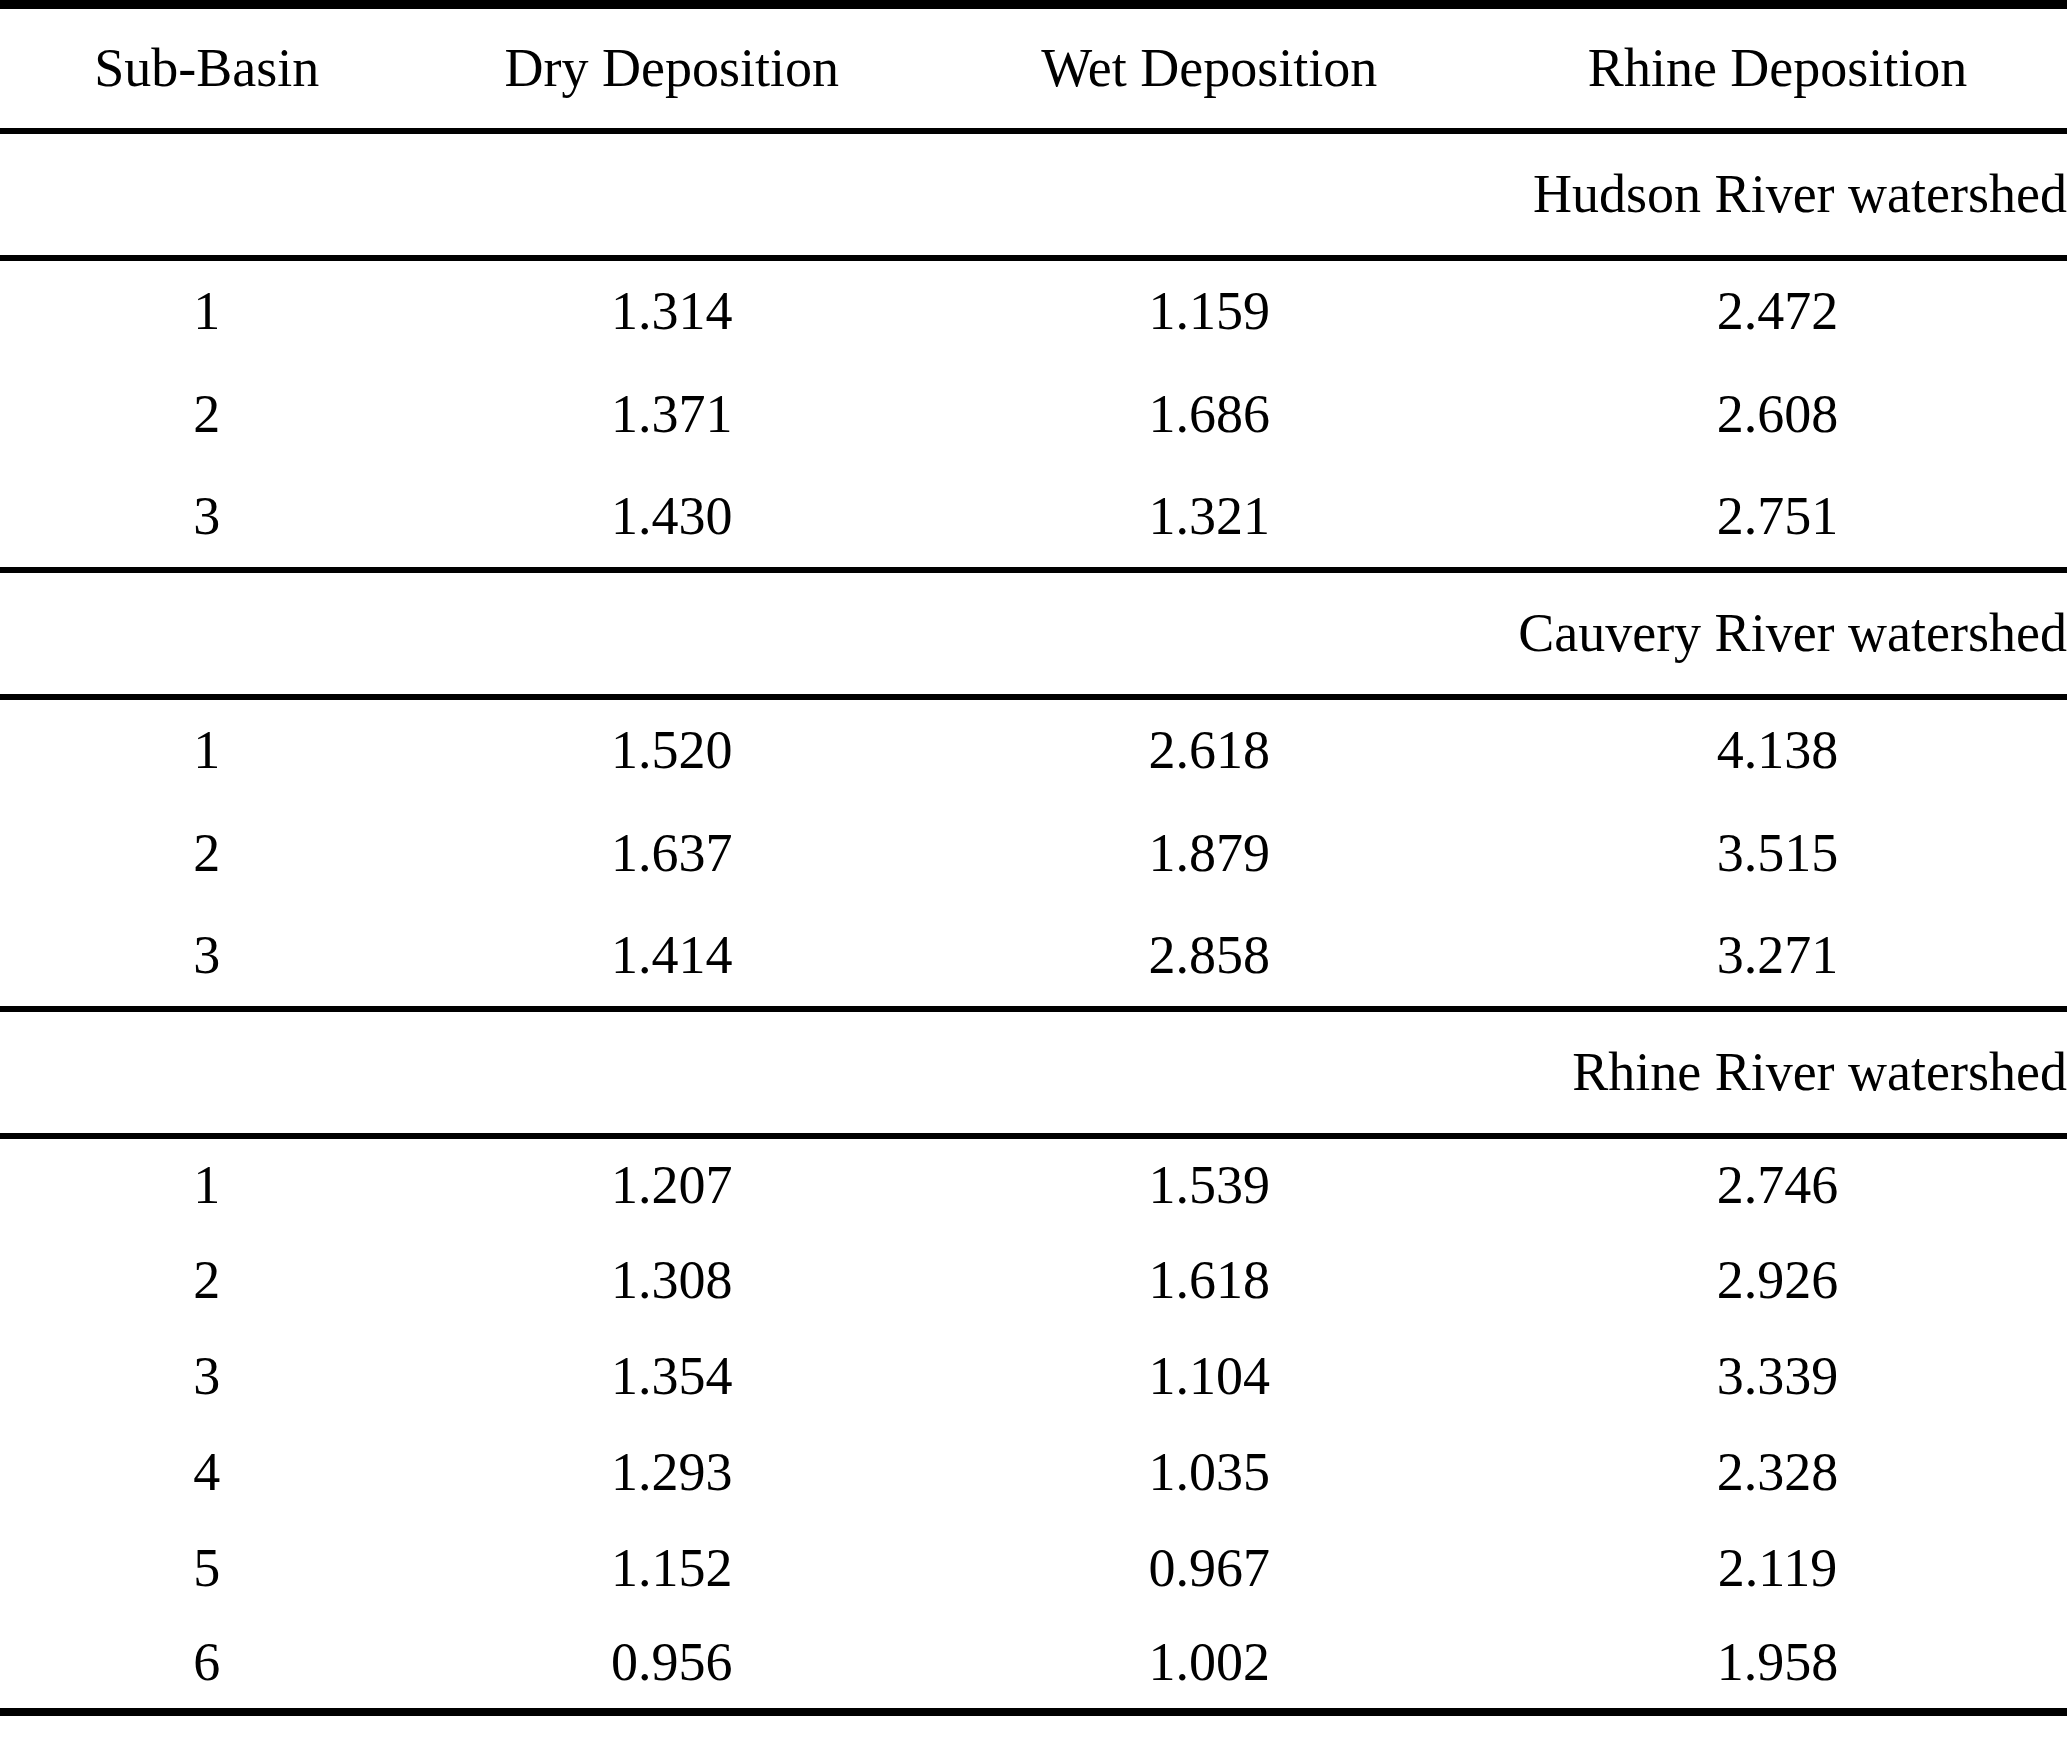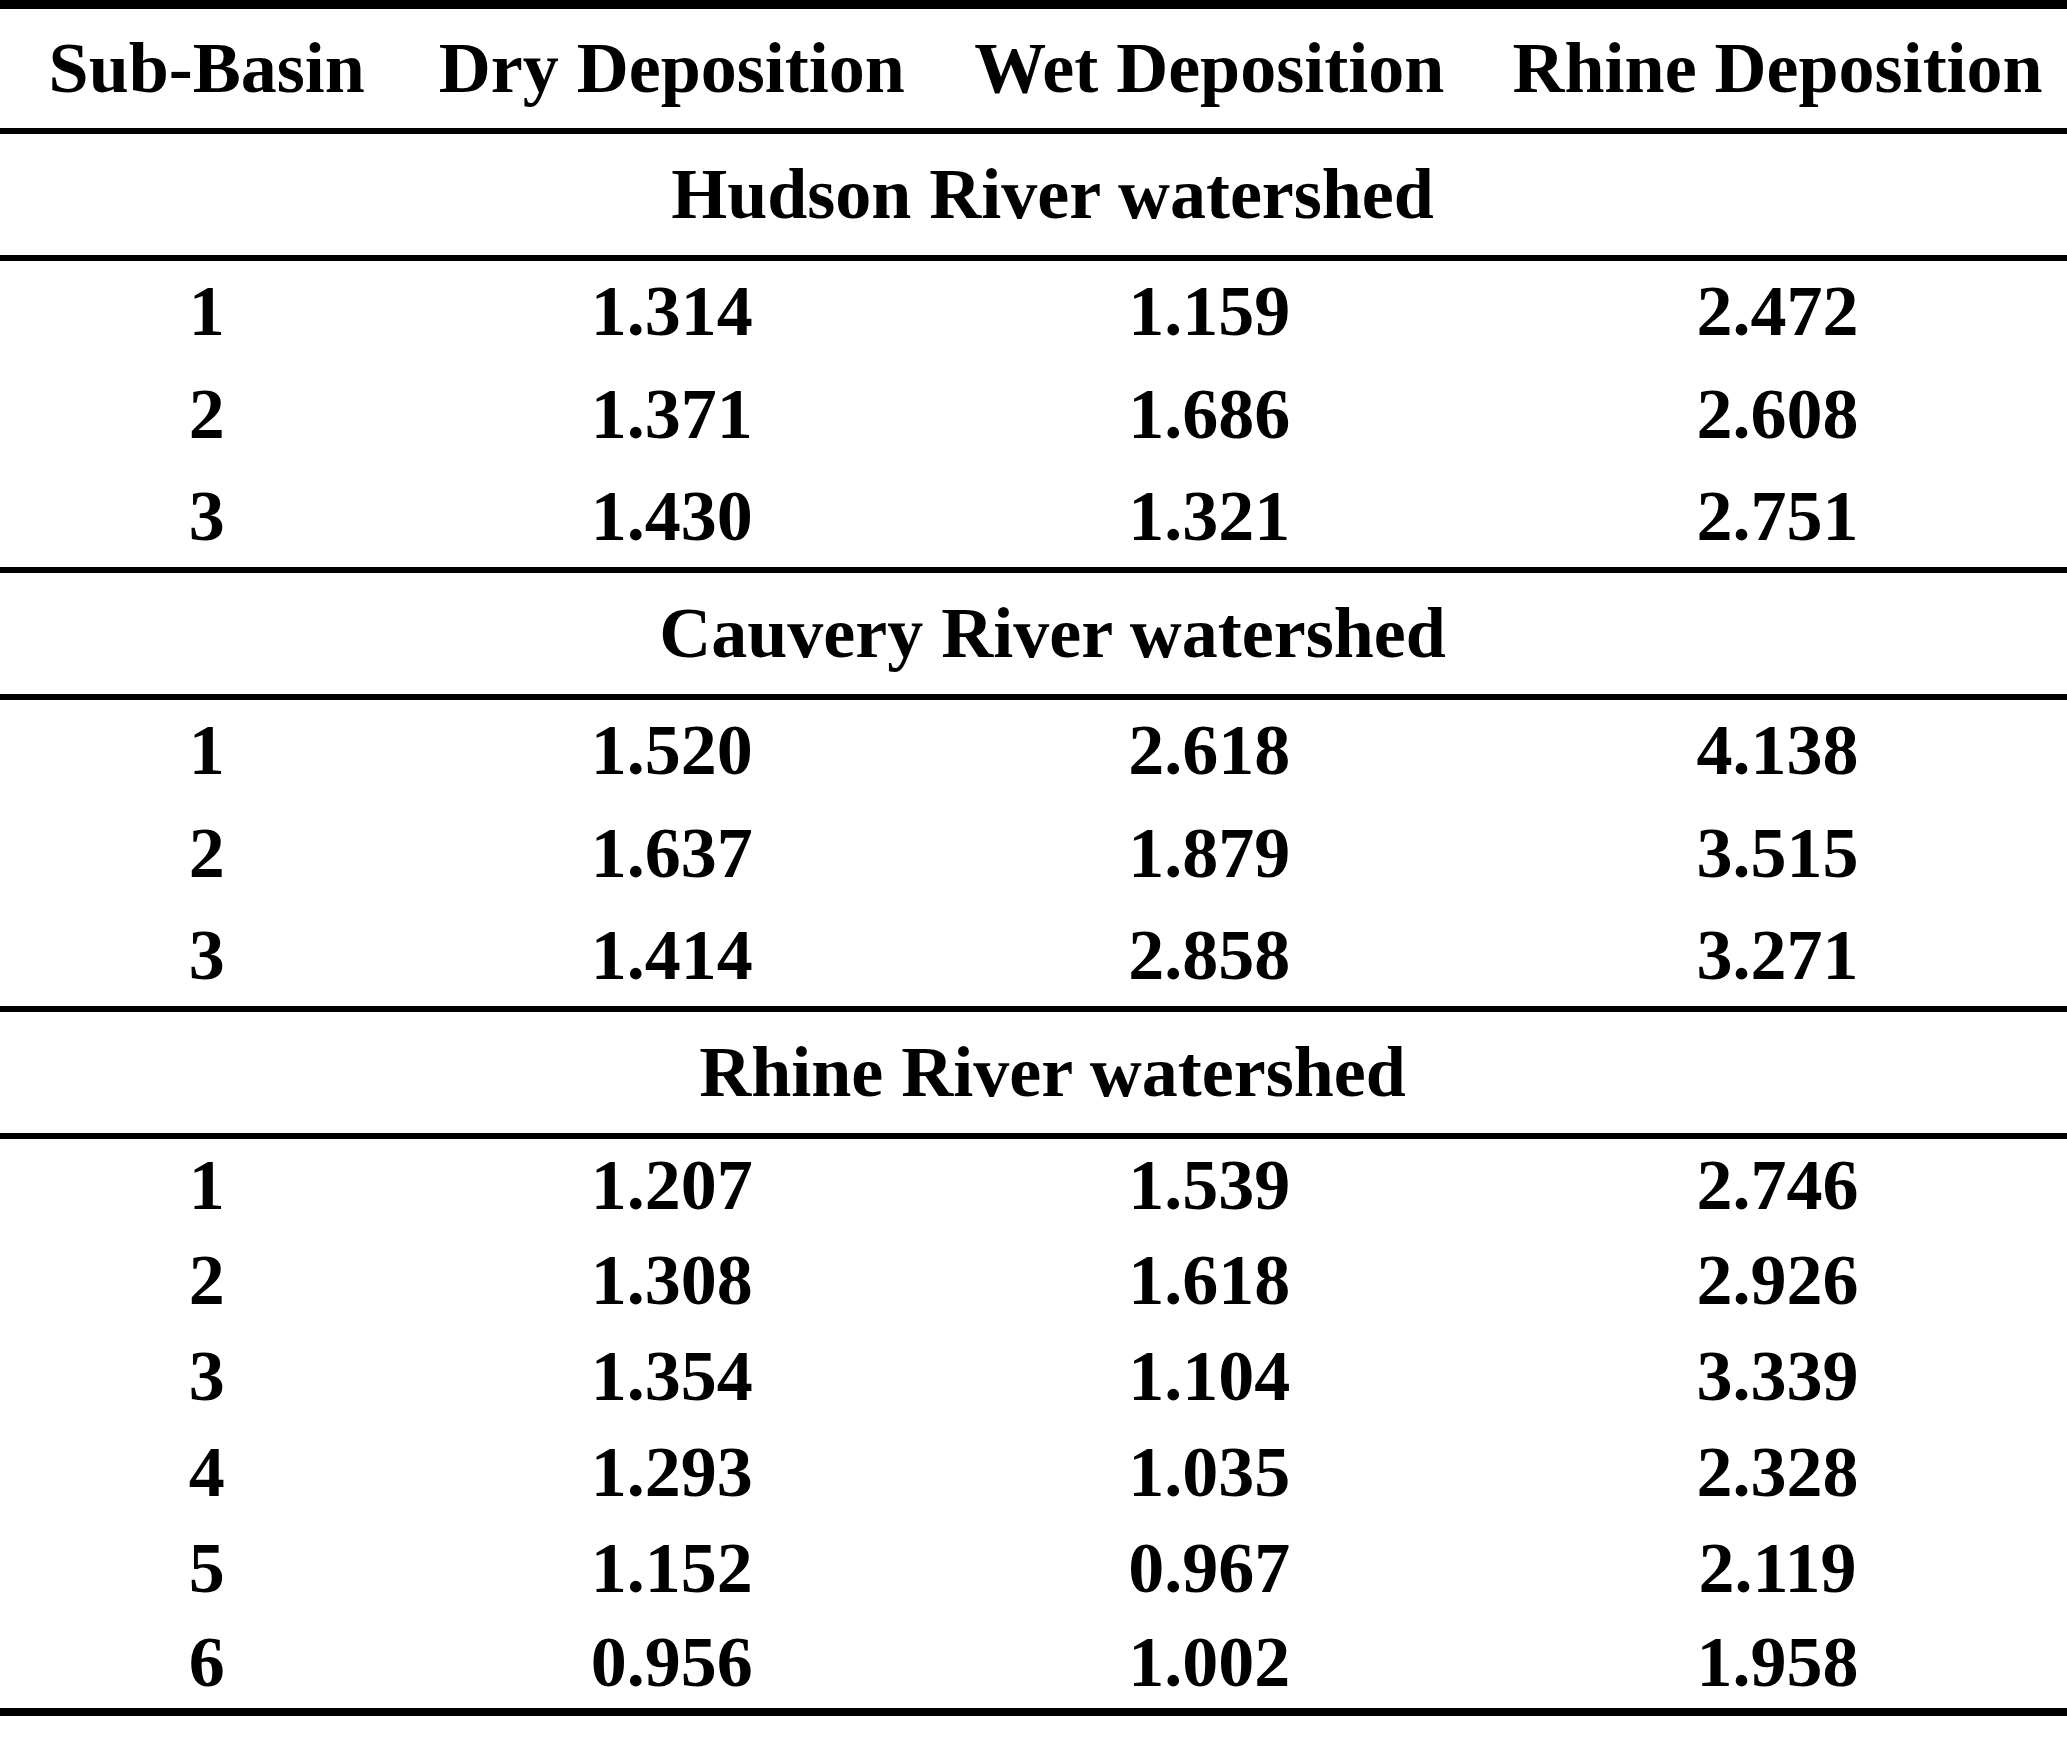--- a/index.html
+++ b/index.html
@@ -14,22 +14,22 @@
     width: 2067px;
     border-collapse: collapse;
     table-layout: fixed;
     font-family: "Liberation Serif", "DejaVu Serif", serif;
     color: #000000;
     border-top: 9px solid #000000;
     border-bottom: 8px solid #000000;
   }
   .dep-table th,
   .dep-table td {
-    font-weight: bold;
-    font-size: 72px;
+    font-weight: normal;
+    font-size: 54px;
     line-height: 1;
     text-align: center;
     vertical-align: middle;
     padding: 0;
     white-space: nowrap;
     overflow: hidden;
   }
   .col-sub {
     text-align: left;
     padding-left: 38px;
@@ -40,21 +40,21 @@
   thead.header-body tr {
     height: 126px;
   }
   tbody.sec-title {
     border-bottom: 6px solid #000000;
   }
   tbody.sec-title tr {
     height: 127px;
   }
   tbody.sec-title td {
-    text-align: center;
+    text-align: right;
     padding-left: 38px;
   }
   tbody.sec-data {
     border-bottom: 6px solid #000000;
   }
   tbody.sec-data tr {
     height: 104px;
   }
   tbody.sec-data.sec-rhine tr {
     height: 96px;

